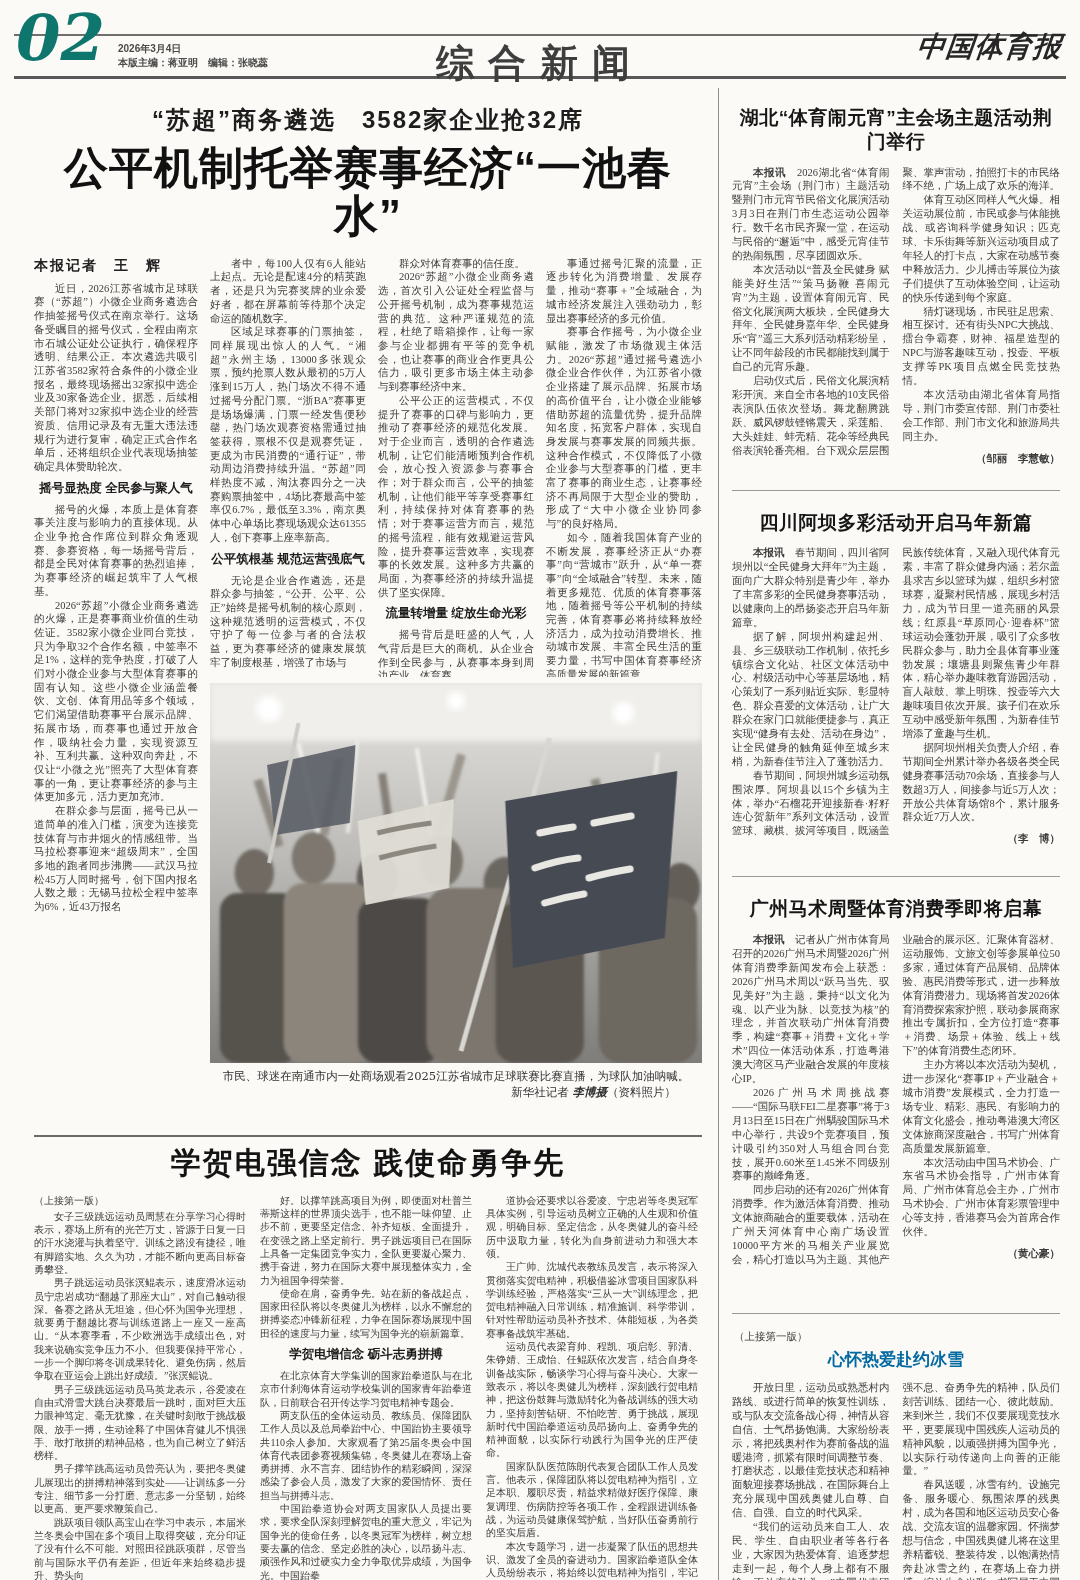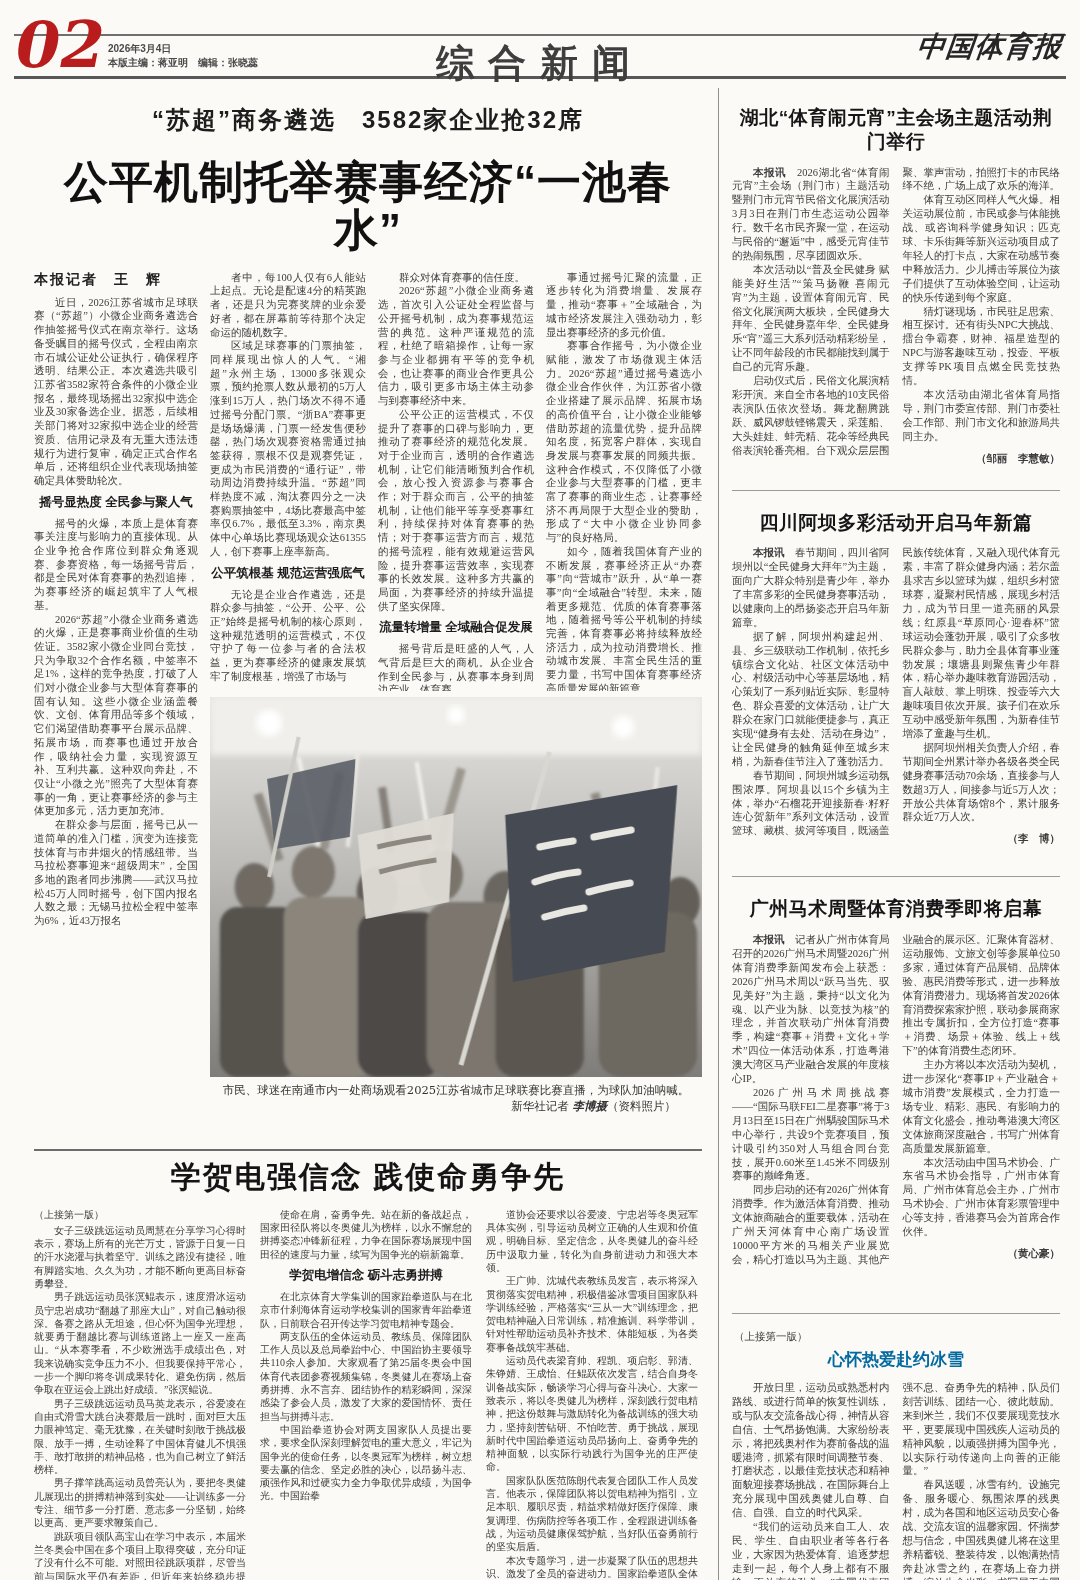--- a/index.html
+++ b/index.html
@@ -2,36 +2,36 @@
 <html><head>
 <meta charset="utf-8">
 <style>
   html,body{margin:0;padding:0;background:#e8e6e2;}
   .page{position:relative;width:1080px;height:1580px;margin:0 auto;background:#fbfaf7;
         overflow:hidden;color:#3b3b3b;font-family:"Liberation Serif","DejaVu Serif",serif;}
   
   .masthead{position:relative;height:88px;}
   .rule-top{position:absolute;left:14px;right:14px;top:34px;height:2px;background:#6f6f6f;}
   .rule-bottom{position:absolute;left:14px;right:14px;top:76px;height:3px;background:#585858;}
-  .pagenum{position:absolute;left:16px;top:13px;font-family:"DejaVu Serif",serif;
-           font-size:64px;font-weight:bold;font-style:italic;color:#b91c1c;line-height:1;z-index:2;}
-  .dateblock{position:absolute;left:108px;top:42px;font-size:10px;line-height:14px;color:#4a4a4a;
+  .pagenum{position:absolute;left:16px;top:6px;font-family:"DejaVu Serif",serif;
+           font-size:64px;font-weight:bold;font-style:italic;color:#0f766e;line-height:1;z-index:2;}
+  .dateblock{position:absolute;left:118px;top:42px;font-size:10px;line-height:14px;color:#4a4a4a;
              font-family:"Liberation Sans",sans-serif;font-weight:bold;}
   .section-title{position:absolute;left:0;right:0;top:38px;text-align:center;font-size:38px;
                  font-weight:bold;letter-spacing:14px;color:#3e3e3e;font-family:"Liberation Sans",sans-serif;}
   .paper-logo{position:absolute;right:18px;top:28px;font-size:28px;font-weight:bold;font-style:italic;
               color:#262626;font-family:"DejaVu Serif",serif;transform:skewX(-6deg);letter-spacing:1px;}
   
   .content{display:flex;padding:0 18px 0 34px;}
   .main-left{width:668px;}
   .right-rail{width:342px;margin-left:16px;border-left:1px solid #8f8f8f;padding-left:13px;box-sizing:border-box;}
   
   .kicker{margin-top:16px;text-align:center;font-size:24px;font-weight:bold;color:#1d1d1d;
           font-family:"Liberation Sans",sans-serif;letter-spacing:2px;}
-  .headline{margin-top:22px;text-align:center;font-size:44px;font-weight:bold;color:#111;
+  .headline{margin-top:8px;text-align:center;font-size:44px;font-weight:bold;color:#111;
             font-family:"Liberation Sans",sans-serif;letter-spacing:1px;line-height:1.1;}
   .lead-body{display:flex;margin-top:16px;height:868px;overflow:hidden;}
   .lead-col1{width:164px;height:100%;overflow:hidden;margin-right:12px;}
   .lead-right{width:492px;}
   .lead-top-cols{display:flex;height:420px;overflow:hidden;}
   .lead-top-cols .tcol{width:156px;margin-right:12px;overflow:hidden;}
   .lead-top-cols .tcol:last-child{margin-right:0;}
   .para{margin:0;font-size:10.5px;line-height:13.7px;text-indent:2em;text-align:justify;color:#3b3b3b;}
   .col-subhead{margin:6px 0;font-size:12.5px;font-weight:bold;text-align:center;color:#1c1c1c;
                font-family:"Liberation Sans",sans-serif;text-indent:0;}
@@ -110,21 +110,21 @@
             <div class="tcol">
                 <p class="para">者中，每100人仅有6人能站上起点。无论是配速4分的精英跑者，还是只为完赛奖牌的业余爱好者，都在屏幕前等待那个决定命运的随机数字。</p>
                 <p class="para">区域足球赛事的门票抽签，同样展现出惊人的人气。“湘超”永州主场，13000多张观众票，预约抢票人数从最初的5万人涨到15万人，热门场次不得不通过摇号分配门票。“浙BA”赛事更是场场爆满，门票一经发售便秒罄，热门场次观赛资格需通过抽签获得，票根不仅是观赛凭证，更成为市民消费的“通行证”，带动周边消费持续升温。“苏超”同样热度不减，淘汰赛四分之一决赛购票抽签中，4场比赛最高中签率仅6.7%，最低至3.3%，南京奥体中心单场比赛现场观众达61355人，创下赛事上座率新高。</p>
                 <p class="col-subhead">公平筑根基 规范运营强底气</p>
                 <p class="para">无论是企业合作遴选，还是群众参与抽签，“公开、公平、公正”始终是摇号机制的核心原则，这种规范透明的运营模式，不仅守护了每一位参与者的合法权益，更为赛事经济的健康发展筑牢了制度根基，增强了市场与</p>
               </div>
             <div class="tcol">
                 <p class="para">群众对体育赛事的信任度。</p>
                 <p class="para">2026“苏超”小微企业商务遴选，首次引入公证处全程监督与公开摇号机制，成为赛事规范运营的典范。这种严谨规范的流程，杜绝了暗箱操作，让每一家参与企业都拥有平等的竞争机会，也让赛事的商业合作更具公信力，吸引更多市场主体主动参与到赛事经济中来。</p>
                 <p class="para">公平公正的运营模式，不仅提升了赛事的口碑与影响力，更推动了赛事经济的规范化发展。对于企业而言，透明的合作遴选机制，让它们能清晰预判合作机会，放心投入资源参与赛事合作；对于群众而言，公平的抽签机制，让他们能平等享受赛事红利，持续保持对体育赛事的热情；对于赛事运营方而言，规范的摇号流程，能有效规避运营风险，提升赛事运营效率，实现赛事的长效发展。这种多方共赢的局面，为赛事经济的持续升温提供了坚实保障。</p>
-                <p class="col-subhead">流量转增量 全域融合促发展</p>
+                <p class="col-subhead">流量转增量 绽放生命光彩</p>
                 <p class="para">摇号背后是旺盛的人气，人气背后是巨大的商机。从企业合作到全民参与，从赛事本身到周边产业，体育赛</p>
               </div>
             <div class="tcol">
                 <p class="para">事通过摇号汇聚的流量，正逐步转化为消费增量、发展存量，推动“赛事＋”全域融合，为城市经济发展注入强劲动力，彰显出赛事经济的多元价值。</p>
                 <p class="para">赛事合作摇号，为小微企业赋能，激发了市场微观主体活力。2026“苏超”通过摇号遴选小微企业合作伙伴，为江苏省小微企业搭建了展示品牌、拓展市场的高价值平台，让小微企业能够借助苏超的流量优势，提升品牌知名度，拓宽客户群体，实现自身发展与赛事发展的同频共振。这种合作模式，不仅降低了小微企业参与大型赛事的门槛，更丰富了赛事的商业生态，让赛事经济不再局限于大型企业的赞助，形成了“大中小微企业协同参与”的良好格局。</p>
                 <p class="para">如今，随着我国体育产业的不断发展，赛事经济正从“办赛事”向“营城市”跃升，从“单一赛事”向“全域融合”转型。未来，随着更多规范、优质的体育赛事落地，随着摇号等公平机制的持续完善，体育赛事必将持续释放经济活力，成为拉动消费增长、推动城市发展、丰富全民生活的重要力量，书写中国体育赛事经济高质量发展的新篇章。</p>
               </div>
           </div>
 
           <div class="photo-wrap">
@@ -204,20 +204,21 @@
         <div class="follow-cols">
           <div class="fcol">
               <p class="note">（上接第一版）</p>
               <p class="para">女子三级跳远运动员周慧在分享学习心得时表示，赛场上所有的光芒万丈，皆源于日复一日的汗水浇灌与执着坚守。训练之路没有捷径，唯有脚踏实地、久久为功，才能不断向更高目标奋勇攀登。</p>
               <p class="para">男子跳远运动员张溟鲲表示，速度滑冰运动员宁忠岩成功“翻越了那座大山”，对自己触动很深。备赛之路从无坦途，但心怀为国争光理想，就要勇于翻越比赛与训练道路上一座又一座高山。“从本赛季看，不少欧洲选手成绩出色，对我来说确实竞争压力不小。但我要保持平常心，一步一个脚印将冬训成果转化、避免伤病，然后争取在亚运会上跳出好成绩。”张溟鲲说。</p>
               <p class="para">男子三级跳远运动员马英龙表示，谷爱凌在自由式滑雪大跳台决赛最后一跳时，面对巨大压力眼神笃定、毫无犹豫，在关键时刻敢于挑战极限、放手一搏，生动诠释了中国体育健儿不惧强手、敢打敢拼的精神品格，也为自己树立了鲜活榜样。</p>
               <p class="para">男子撑竿跳高运动员曾亮认为，要把冬奥健儿展现出的拼搏精神落到实处——让训练多一分专注、细节多一分打磨、意志多一分坚韧，始终以更高、更严要求鞭策自己。</p>
               <p class="para">跳跃项目领队高宝山在学习中表示，本届米兰冬奥会中国在多个项目上取得突破，充分印证了没有什么不可能。对照田径跳跃项群，尽管当前与国际水平仍有差距，但近年来始终稳步提升、势头向</p>
             </div>
           <div class="fcol">
+              <p class="para">好。以撑竿跳高项目为例，即便面对杜普兰蒂斯这样的世界顶尖选手，也不能一味仰望、止步不前，更要坚定信念、补齐短板、全面提升，在变强之路上坚定前行。男子跳远项目已在国际上具备一定集团竞争实力，全队更要凝心聚力、携手奋进，努力在国际大赛中展现整体实力，全力为祖国争得荣誉。</p>
               <p class="para">使命在肩，奋勇争先。站在新的备战起点，国家田径队将以冬奥健儿为榜样，以永不懈怠的拼搏姿态冲锋新征程，力争在国际赛场展现中国田径的速度与力量，续写为国争光的崭新篇章。</p>
               <p class="col-subhead">学贺电增信念 砺斗志勇拼搏</p>
               <p class="para">在北京体育大学集训的国家跆拳道队与在北京市什刹海体育运动学校集训的国家青年跆拳道队，日前联合召开传达学习贺电精神专题会。</p>
               <p class="para">两支队伍的全体运动员、教练员、保障团队工作人员以及总局拳跆中心、中国跆协主要领导共110余人参加。大家观看了第25届冬奥会中国体育代表团参赛视频集锦，冬奥健儿在赛场上奋勇拼搏、永不言弃、团结协作的精彩瞬间，深深感染了参会人员，激发了大家的爱国情怀、责任担当与拼搏斗志。</p>
               <p class="para">中国跆拳道协会对两支国家队人员提出要求，要求全队深刻理解贺电的重大意义，牢记为国争光的使命任务，以冬奥冠军为榜样，树立想要去赢的信念、坚定必胜的决心，以昂扬斗志、顽强作风和过硬实力全力争取优异成绩，为国争光。中国跆拳</p>
             </div>
           <div class="fcol">
               <p class="para">道协会还要求以谷爱凌、宁忠岩等冬奥冠军具体实例，引导运动员树立正确的人生观和价值观，明确目标、坚定信念，从冬奥健儿的奋斗经历中汲取力量，转化为自身前进动力和强大本领。</p>
               <p class="para">王广帅、沈城代表教练员发言，表示将深入贯彻落实贺电精神，积极借鉴冰雪项目国家队科学训练经验，严格落实“三从一大”训练理念，把贺电精神融入日常训练，精准施训、科学带训，针对性帮助运动员补齐技术、体能短板，为各类赛事备战筑牢基础。</p>
               <p class="para">运动员代表梁育帅、程凯、项启彰、郭清、朱铮婧、王成怡、任鲲跃依次发言，结合自身冬训备战实际，畅谈学习心得与奋斗决心。大家一致表示，将以冬奥健儿为榜样，深刻践行贺电精神，把这份鼓舞与激励转化为备战训练的强大动力，坚持刻苦钻研、不怕吃苦、勇于挑战，展现新时代中国跆拳道运动员昂扬向上、奋勇争先的精神面貌，以实际行动践行为国争光的庄严使命。</p>

